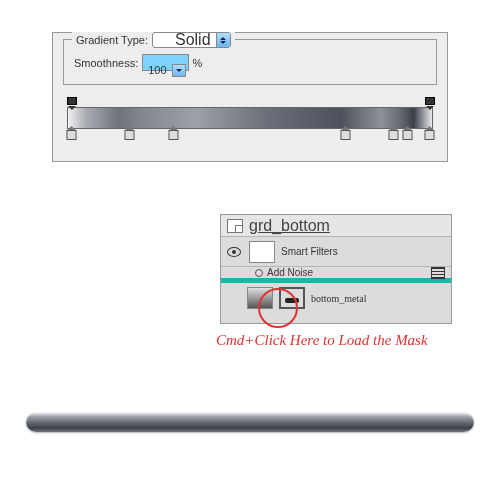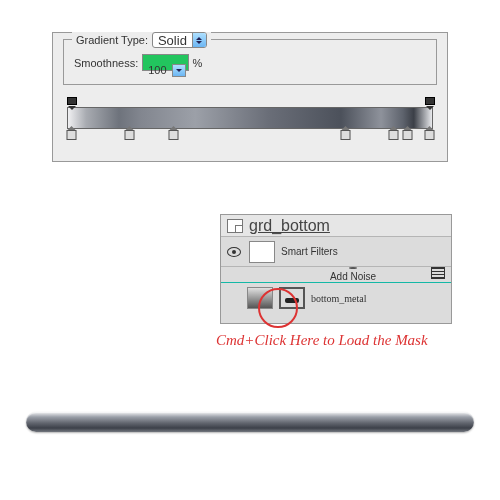--- a/index.html
+++ b/index.html
@@ -40,22 +40,22 @@
     align-items: center;
     gap: 4px;
   }
   .ge-select {
     display: inline-flex;
     align-items: center;
     height: 16px;
     background: #fff;
     border: 1px solid #888;
     border-radius: 3px;
-    padding: 0 0 0 5px;
-    font-size: 13px;
+    padding: 0 0 0 22px;
+    font-size: 16px;
   }
   .ge-select-btn {
     width: 14px;
     height: 14px;
     background: linear-gradient(#aee0ff,#6cb6f3);
     border-left: 1px solid #888;
     margin-left: 5px;
     display: flex;
     flex-direction: column;
     align-items: center;
@@ -75,21 +75,21 @@
     left: 10px;
     top: 14px;
     display: flex;
     align-items: center;
     gap: 4px;
   }
   .num-input {
     display: inline-flex;
     align-items: center;
     height: 17px;
-    background: #22c55e;
+    background: #7dd3fc;
     border: 1px solid #888;
     padding: 15px 2px 0 5px;
     font-size: 11px;
   }
   .num-input-btn {
     width: 14px;
     height: 13px;
     background: linear-gradient(#aee0ff,#6cb6f3);
     border: 1px solid #888;
     margin-left: 5px;
@@ -238,22 +238,21 @@
     background:#fff;
     border:1px solid #888;
   }
   .row-label { font-size: 10px; color: #333; }
   .row-sub {
     display: flex;
     align-items: center;
     height: 16px;
     padding-left: 34px;
     gap: 4px;
-    border-bottom: 1px solid #14b8a6;
-    flex-direction: column;
+    border-bottom: 5px solid #14b8a6;
   }
   .row-sub-chk {
     width:8px;height:8px;display:inline-block;position:relative;
   }
   .row-sub-chk::before{
     content:""; position:absolute;inset:0;
     border:1px solid #555; border-radius:50%;
   }
   .row-sub-edit {
     position:absolute; right:6px;

